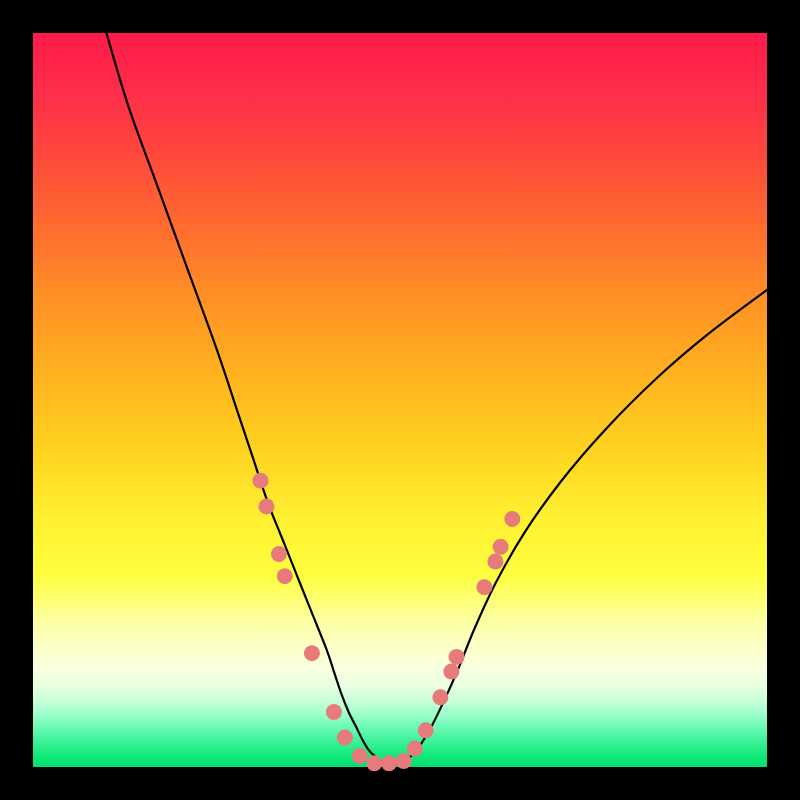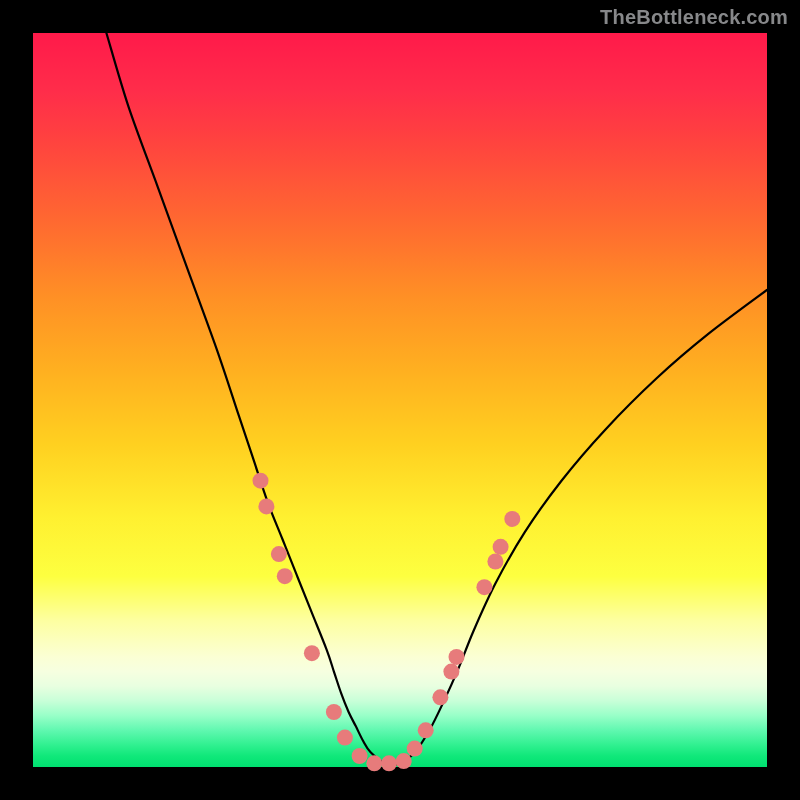--- a/index.html
+++ b/index.html
@@ -62,21 +62,20 @@
     top: 0;
     width: 734px;
     height: 734px;
     overflow: visible;
   }
 </style>
 </head>
 <body>
 
 <div class="frame">
-  <div class="watermark">TheBottleneck.com</div>
   <div class="plot-area">
     <svg class="curve" viewBox="0 0 734 734">
       <path id="curve-path" fill="none" stroke="#000" stroke-width="2.2" stroke-linecap="round" stroke-linejoin="round" d="M73.4 0.0 C77.1 12.2, 86.9 47.7, 95.4 73.4 C104.0 99.1, 115.0 127.2, 124.8 154.1 C134.6 181.1, 144.4 208.0, 154.1 234.9 C163.9 261.8, 174.9 291.2, 183.5 315.6 C192.1 340.1, 199.4 363.3, 205.5 381.7 C211.6 400.0, 215.3 411.0, 220.2 425.7 C225.1 440.4, 230.0 456.3, 234.9 469.8 C239.8 483.2, 244.7 494.2, 249.6 506.5 C254.5 518.7, 259.3 530.9, 264.2 543.2 C269.1 555.4, 274.0 567.6, 278.9 579.9 C283.8 592.1, 289.9 606.8, 293.6 616.6 C297.3 626.3, 298.5 631.2, 300.9 638.6 C303.4 645.9, 305.8 653.9, 308.3 660.6 C310.7 667.3, 313.2 673.4, 315.6 679.0 C318.1 684.5, 320.5 688.7, 323.0 693.6 C325.4 698.5, 327.9 704.0, 330.3 708.3 C332.7 712.6, 334.0 715.7, 337.6 719.3 C341.3 723.0, 347.4 728.5, 352.3 730.3 C357.2 732.2, 362.1 732.2, 367.0 730.3 C371.9 728.5, 376.8 724.8, 381.7 719.3 C386.6 713.8, 391.5 705.9, 396.4 697.3 C401.3 688.7, 406.1 678.3, 411.0 667.9 C415.9 657.5, 420.8 646.5, 425.7 634.9 C430.6 623.3, 434.3 612.3, 440.4 598.2 C446.5 584.1, 453.9 567.0, 462.4 550.5 C471.0 534.0, 480.8 516.2, 491.8 499.1 C502.8 482.0, 515.0 464.9, 528.5 447.7 C541.9 430.6, 556.6 413.5, 572.5 396.4 C588.4 379.2, 606.8 360.9, 623.9 345.0 C641.0 329.1, 656.9 315.6, 675.3 300.9 C693.6 286.3, 724.2 264.2, 734.0 256.9"></path>
       <g id="markers">
           <circle cx="227.5" cy="447.7" r="8" fill="#e77b7b"></circle>
           <circle cx="233.4" cy="473.4" r="8" fill="#e77b7b"></circle>
           <circle cx="245.9" cy="521.1" r="8" fill="#e77b7b"></circle>
           <circle cx="251.8" cy="543.2" r="8" fill="#e77b7b"></circle>
           <circle cx="278.9" cy="620.2" r="8" fill="#e77b7b"></circle>
           <circle cx="300.9" cy="679.0" r="8" fill="#e77b7b"></circle>

